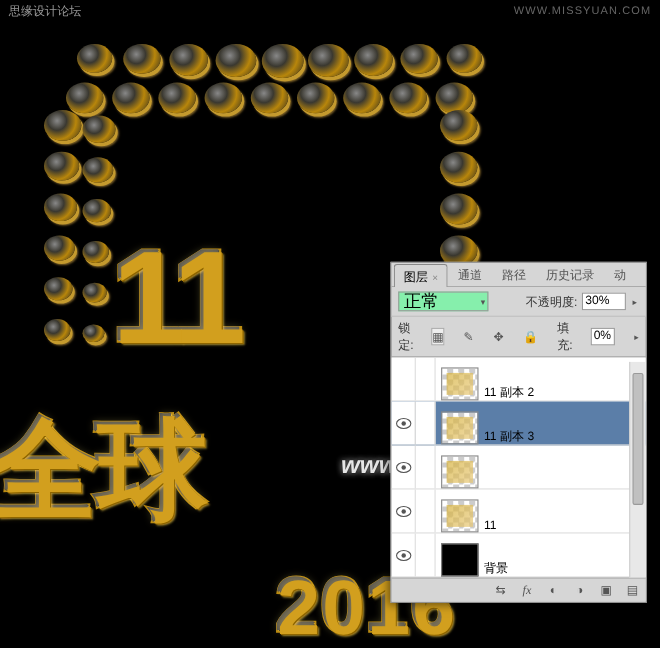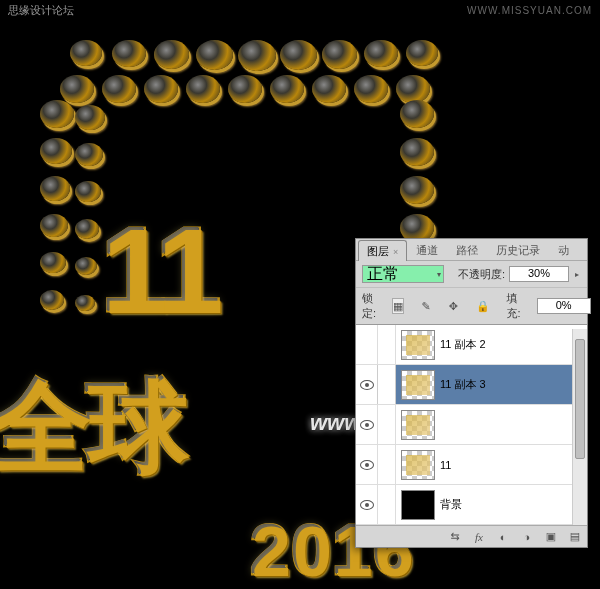--- a/index.html
+++ b/index.html
@@ -58,29 +58,29 @@
   .panel { position: absolute; top: 218px; right: 12px; width: 233px; background: #d6d6d6; border: 1px solid #888; font-size: 12px; box-shadow: -2px 2px 8px rgba(0,0,0,0.5); }
   .panel-tabs { display: flex; background: #d6d6d6; border-bottom: 1px solid #aaa; height: 22px; align-items: flex-end; padding-left: 2px; }
   .tab { padding: 3px 8px 2px; color: #555; font-size: 11px; cursor: pointer; border: 1px solid transparent; border-bottom: none; }
   .tab.active { background: #d6d6d6; border-color: #888; border-radius: 3px 3px 0 0; position: relative; top: 1px; color: #000; }
   .tab .x { margin-left: 4px; color: #888; font-size: 9px; }
   
   .panel-row { display: flex; align-items: center; padding: 4px 6px; gap: 4px; border-bottom: 1px solid #c0c0c0; background: #d6d6d6; }
   .dropdown { background: #86efac; border: 1px solid #999; padding: 1px 14px 1px 4px; font-size: 16px; height: 18px; position: relative; display: inline-flex; align-items: center; }
   .dropdown::after { content: "▾"; position: absolute; right: 2px; font-size: 8px; color: #555; }
   .label { font-size: 11px; color: #333; }
-  .pct-input { background: #fff; border: 1px solid #999; width: 60px; height: 16px; font-size: 11px; padding: 0 18px; text-align: left; }
+  .pct-input { background: #fff; border: 1px solid #999; width: 40px; height: 16px; font-size: 11px; padding: 0 2px; text-align: left; }
   .pct-arrow { font-size: 8px; color: #555; padding: 0 2px; }
   
   .lock-row { padding: 3px 6px; display: flex; align-items: center; gap: 16px; border-bottom: 1px solid #999; }
   .lock-icon { width: 16px; height: 16px; display: inline-flex; align-items: center; justify-content: center; font-size: 11px; color: #555; border: 1px solid transparent; }
   .lock-icon.box { border: 1px solid #aaa; background: #eee; }
   
   .layer-list { background: #fff; max-height: 240px; overflow: hidden; }
-  .layer { display: flex; align-items: center; height: 40px; border-bottom: 1px solid #ddd; }
+  .layer { display: flex; align-items: flex-end; height: 40px; border-bottom: 1px solid #ddd; }
   .layer.selected { background: #5b7ea8; color: #000000; }
   .vis-col { width: 22px; height: 100%; display: flex; align-items: center; justify-content: center; border-right: 1px solid #ddd; }
   .link-col { width: 18px; height: 100%; border-right: 1px solid #ddd; }
   .eye { width: 14px; height: 10px; border: 1px solid #555; border-radius: 60% 60% 60% 60%; position: relative; }
   .eye::after { content: ""; position: absolute; width: 4px; height: 4px; background: #555; border-radius: 50%; top: 2px; left: 4px; }
   .layer.selected .vis-col, .layer.selected .link-col { background: #fff; border-right-color: #ccc; }
   .thumb { width: 34px; height: 30px; margin: 0 5px; background: #fff; border: 1px solid #888; position: relative; }
   .thumb.checker { background: repeating-conic-gradient(#ccc 0 25%, #fff 0 50%) 0 0/10px 10px; }
   .thumb .inner { position: absolute; inset: 4px; background: linear-gradient(135deg, #d4af37, #e8c878); opacity: 0.7; }
   .thumb.bg { background: #000; }

